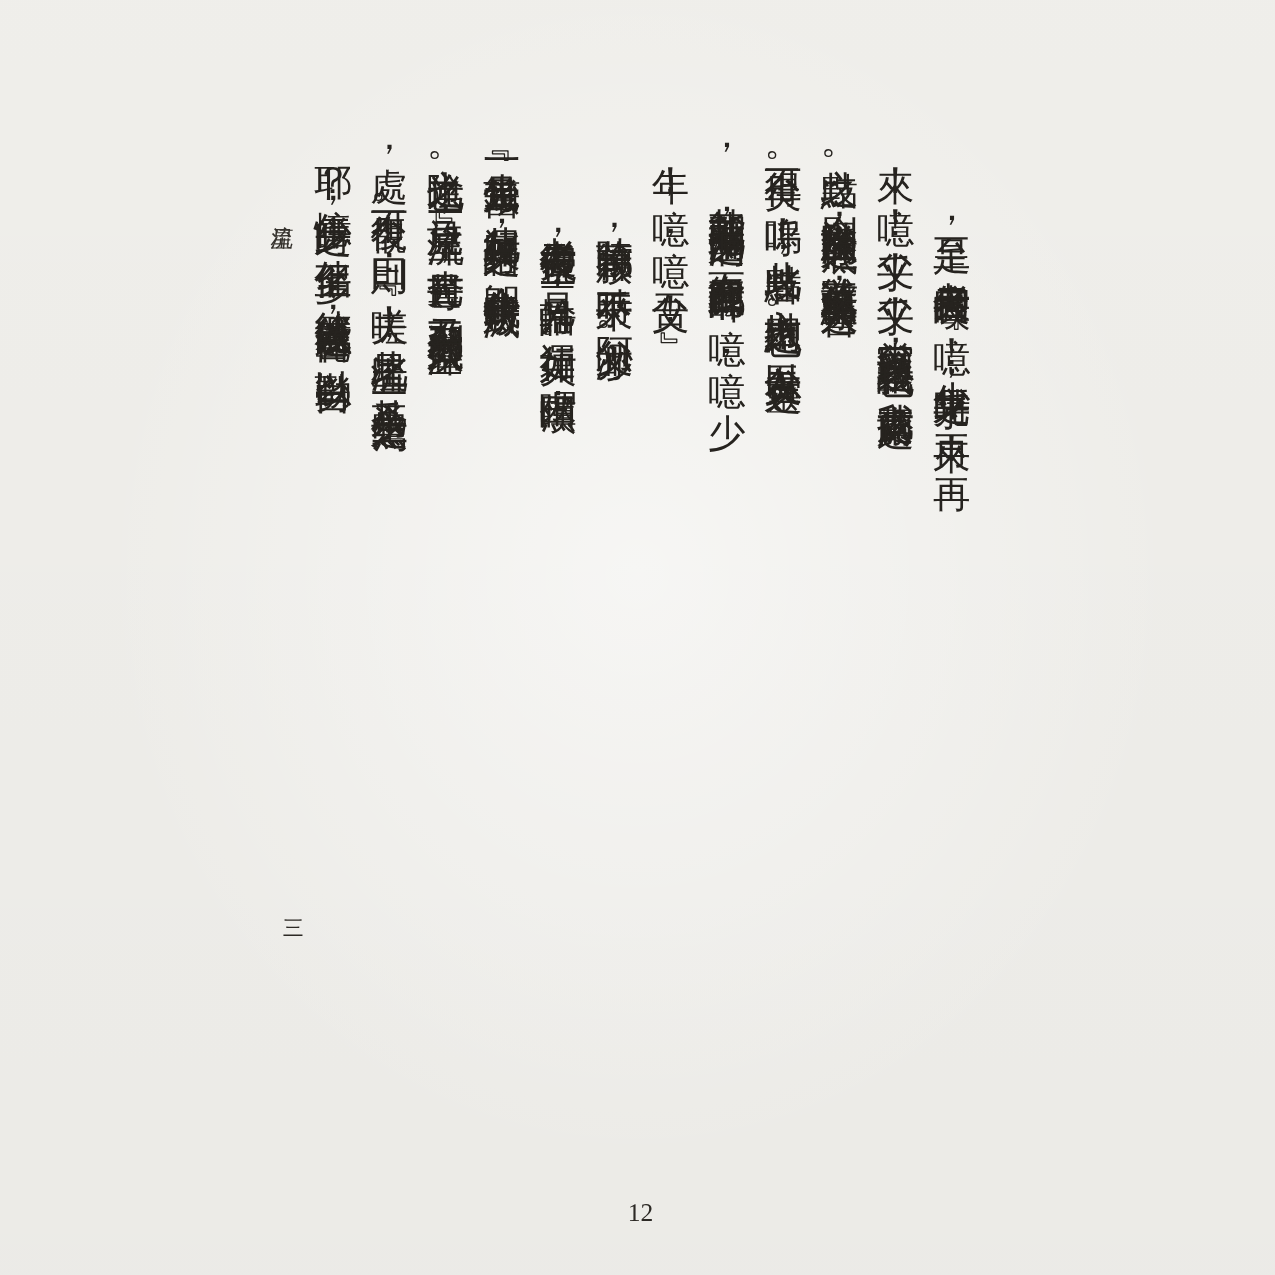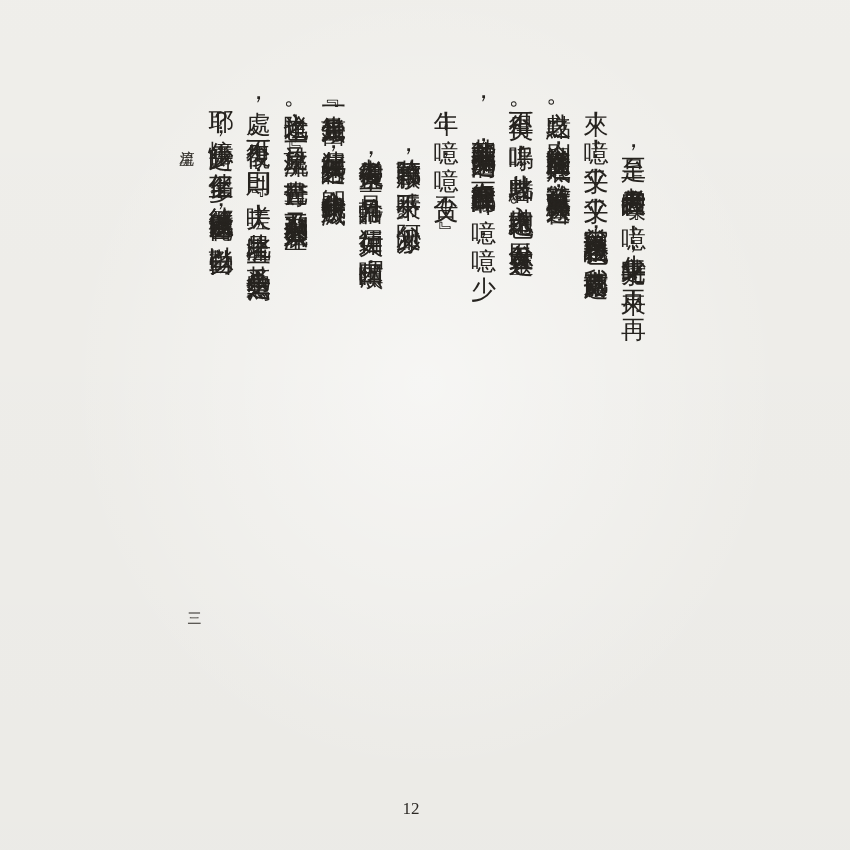--- a/index.html
+++ b/index.html
@@ -53,21 +53,21 @@
     position: absolute;
     left: 185px;
     top: 602px;
     writing-mode: vertical-rl;
     font-size: 14px;
     color: #2c2925;
   }
   
   #page-number {
     position: absolute;
-    left: 387px;
+    left: 403px;
     top: 799px;
     width: 48px;
     text-align: center;
     font-size: 17px;
     color: #2c2925;
   }
 </style>
 </head>
 <body>
 

